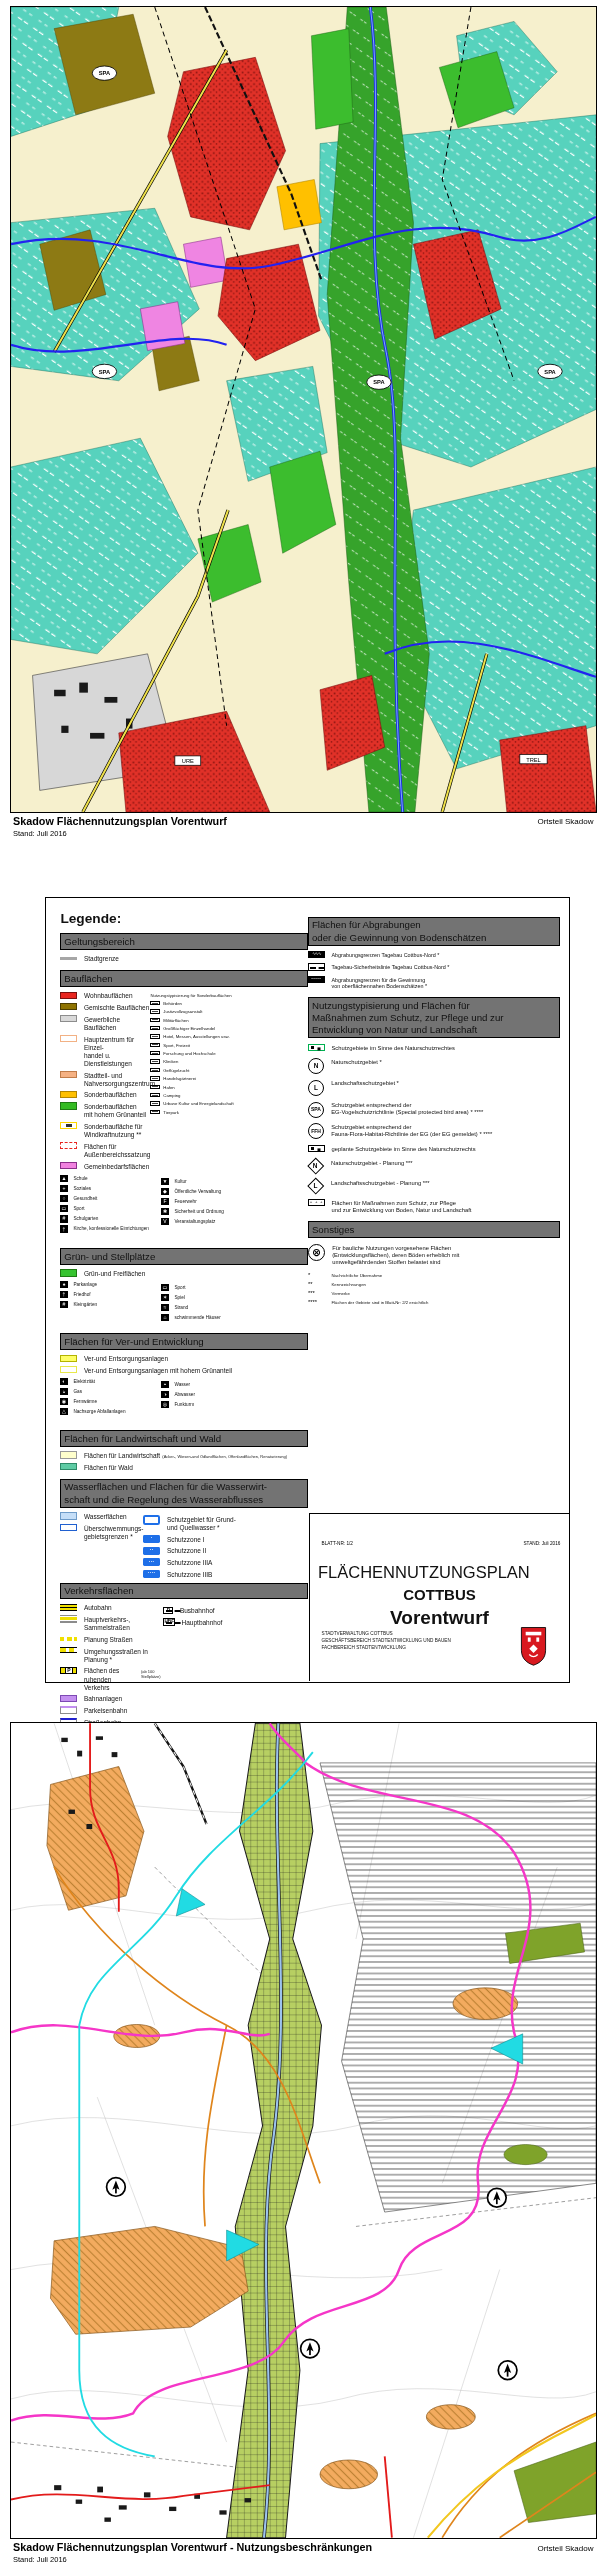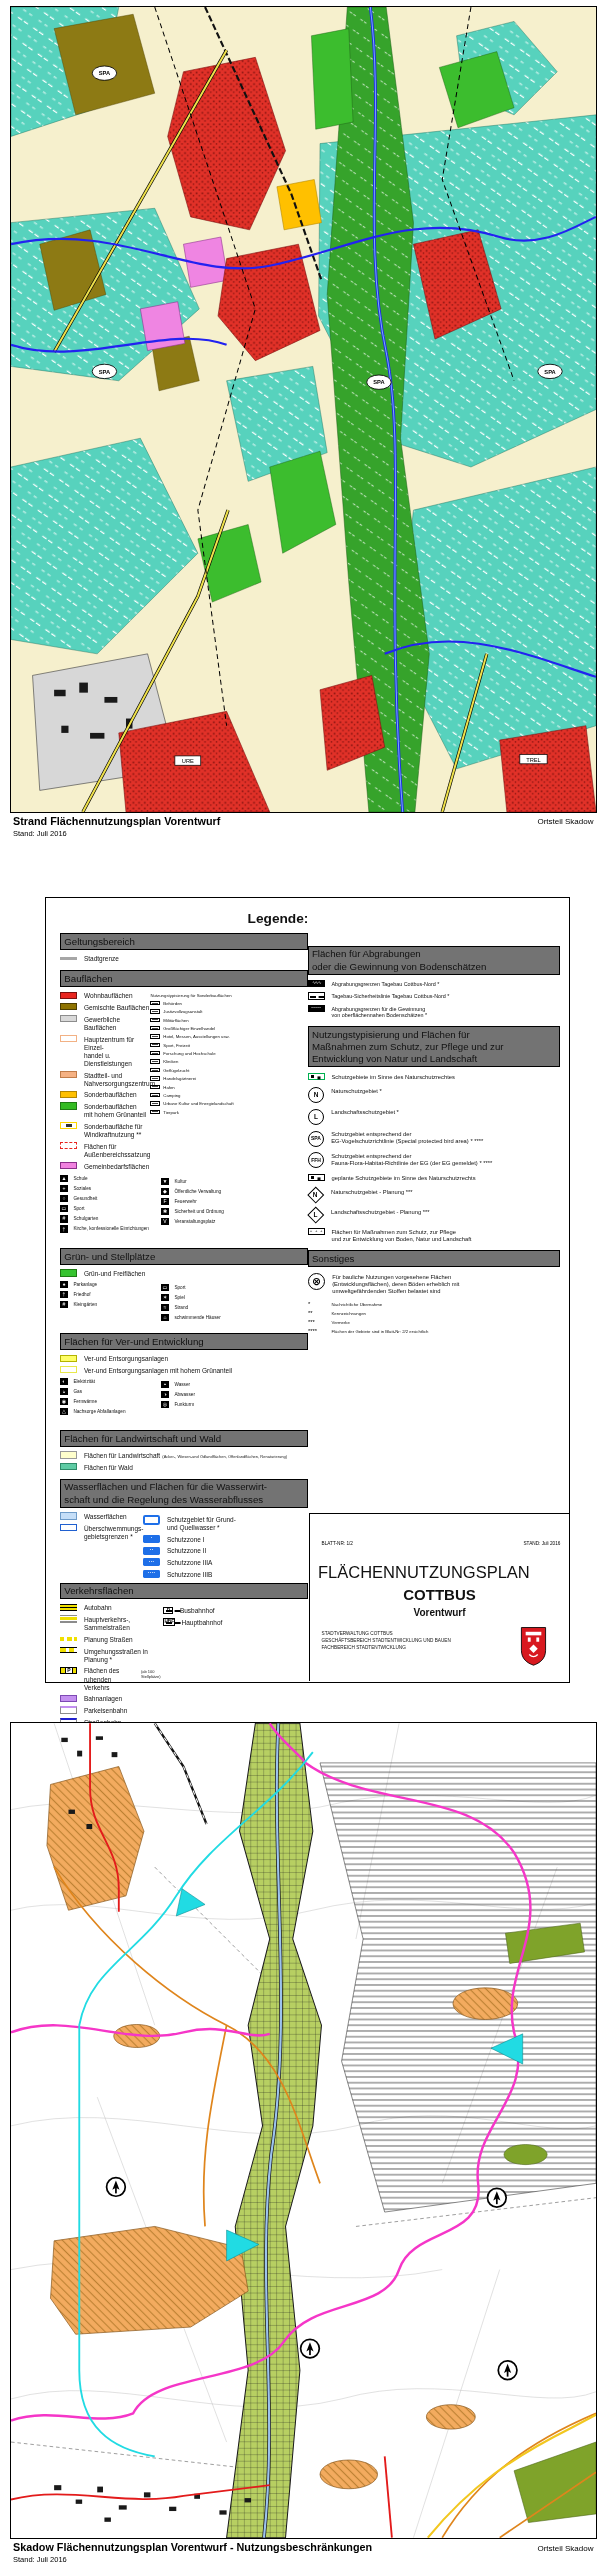--- a/index.html
+++ b/index.html
@@ -9,21 +9,21 @@
   
   .map-frame{position:absolute;border:1.1px solid #000;overflow:hidden;background:#fff;}
   .caption-title{font-size:10.8px;font-weight:bold;color:#000;}
   .caption-stand{font-size:7.5px;color:#000;margin-top:2.2px;}
   .caption-right{font-size:8px;color:#000;}
   
   .legend-page{position:absolute;left:45px;top:897px;width:523px;height:784px;
                border:1.1px solid #000;background:#fff;}
   .lg-col-left{position:absolute;left:14.4px;top:0;width:248px;}
   .lg-col-right{position:absolute;left:262px;top:0;width:252px;}
-  .lg-title{font-size:13.7px;font-weight:bold;margin:13px 0 5.8px 0;text-align:right;}
+  .lg-title{font-size:13.7px;font-weight:bold;margin:13px 0 5.8px 0;}
   .lg-header{border:1.1px solid #000;font-size:9.7px;padding:1.4px 2.9px;margin:7.2px 0 4.3px 0;
              white-space:pre-line;line-height:1.25;background:#737373;}
   .lg-rows{position:relative;}
   .lg-row{display:flex;align-items:flex-start;margin:2.9px 0;min-height:7.2px;}
   .lg-label{font-size:6.5px;line-height:1.25;white-space:pre-line;padding-top:0.7px;}
   .lg-sub{font-size:4px;color:#222;padding-top:2.2px;margin-left:2.2px;white-space:pre-line;}
   .sw{flex:0 0 auto;width:17px;height:7.2px;margin-right:6.5px;margin-top:0;
       display:flex;align-items:center;justify-content:center;box-sizing:border-box;}
   .swg{font-style:normal;font-size:5px;line-height:1;color:#fff;}
   
@@ -94,21 +94,21 @@
   .two-col .col-b{position:absolute;left:101px;top:0;width:144px;}
   .wasser-right{position:absolute;left:83px;top:0;width:165px;}
   .verkehr-right{position:absolute;left:103px;top:0;width:144px;}
   
   .titleblock{position:absolute;left:263px;top:615px;width:260px;height:168px;
               border-left:1.1px solid #000;border-top:1.1px solid #000;background:#fff;box-sizing:border-box;}
   .tb-meta{position:absolute;top:27px;left:11.5px;right:8.6px;display:flex;justify-content:space-between;
            font-size:4.7px;color:#000;}
   .tb-line1{position:absolute;top:49px;left:8px;right:0;text-align:left;font-size:16.5px;font-weight:normal;}
   .tb-line2{position:absolute;top:72px;left:0;right:0;text-align:center;font-size:15px;font-weight:bold;}
-  .tb-line3{position:absolute;top:93px;left:0;right:0;text-align:center;font-size:10px;font-weight:bold;}
+  .tb-line3{position:absolute;top:93px;left:0;right:0;text-align:center;font-size:19px;font-weight:bold;}
   .tb-org{position:absolute;bottom:30px;left:11.5px;font-size:4.7px;line-height:1.5;white-space:pre-line;}
   .tb-arms{position:absolute;right:21.6px;bottom:13px;}
 </style>
 </head>
 <body>
 
 <div class="map-frame" style="left:10px;top:5.8px;width:585px;height:805px;">
 <svg width="585" height="805" viewBox="0 0 814 1120" xmlns="http://www.w3.org/2000/svg">
   <defs>
     <pattern id="ptTeal" width="26" height="26" patternUnits="userSpaceOnUse" patternTransform="rotate(35)">
@@ -232,21 +232,21 @@
         </g>
     <g>
           <rect x="708" y="1040" width="38" height="13" fill="#fff" stroke="#000" stroke-width="1"></rect>
        <text x="727" y="1050" text-anchor="middle" font-size="8">TREL</text>
         </g>
   </g>
 </svg>
 </div>
 
 <div class="abs" style="left:13px;top:815px;width:579px;">
-  <div class="caption-title">Strand Flächennutzungsplan Vorentwurf</div>
+  <div class="caption-title">Skadow Flächennutzungsplan Vorentwurf</div>
   <div class="caption-stand">Stand: Juli 2016</div>
 </div>
 <div class="abs caption-right" style="right:11.5px;top:817px;">Ortsteil Skadow</div>
 
 <div class="legend-page">
 
   <div class="lg-col-left">
     <div class="lg-title">Legende:</div>
 
     <div class="lg-header">Geltungsbereich</div>
@@ -739,21 +739,21 @@
           <span class="sw sw-abgrab2" style="width:auto;min-width:10px;background:#fff;">
               <i class="swg" style="color:#000;font-weight:bold;font-size:4.7px;">HBF</i>
             </span>
           <span class="lg-label">Hauptbahnhof</span>
         </div>
         </div>
     </div>
   </div>
 
   <div class="lg-col-right">
-    <div class="lg-header" style="margin-top:48px;">Flächen für Abgrabungen
+    <div class="lg-header" style="margin-top:19px;">Flächen für Abgrabungen
 oder die Gewinnung von Bodenschätzen</div>
     <div class="lg-rows">
 
     <div class="lg-row" style="margin:5px 0;">
         <span class="sw sw-abgrab1">
             <i class="swg">∿∿∿</i>
           </span>
         <span class="lg-label" style="font-size:5.4px;">Abgrabungsgrenzen Tagebau Cottbus-Nord *</span>
       </div>
         <div class="lg-row" style="margin:5px 0;">

